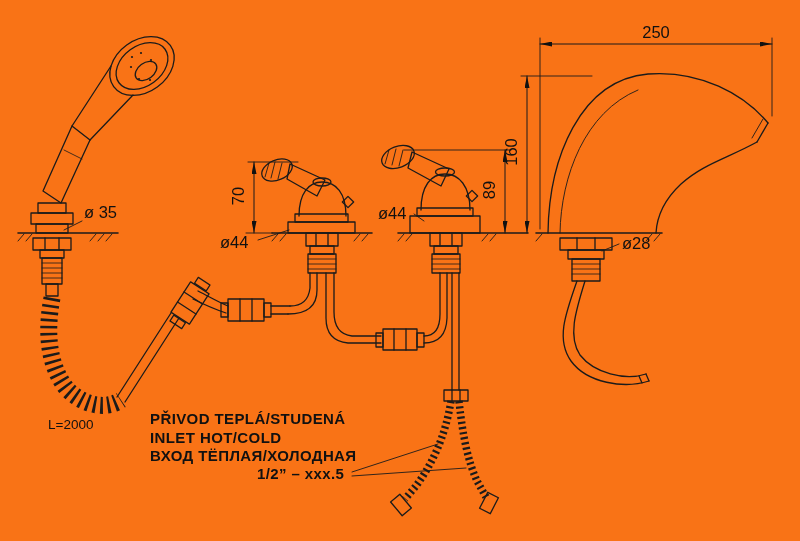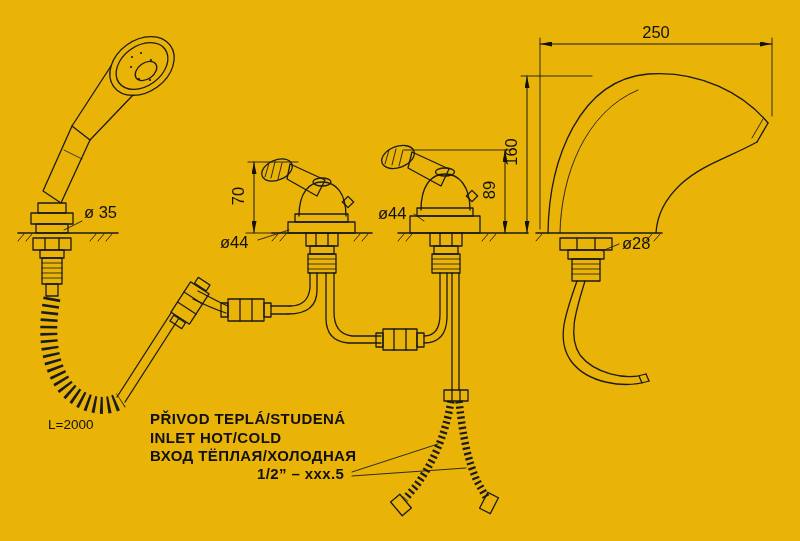--- a/index.html
+++ b/index.html
@@ -1,16 +1,16 @@
 <!DOCTYPE html>
 <html><head>
 <meta charset="utf-8">
 <style>
   html,body{margin:0;padding:0;background:#ffffff;}
-  .page{position:relative;width:800px;height:541px;background:#eab308;overflow:hidden;}
+  .page{position:relative;width:800px;height:541px;background:#f97316;overflow:hidden;}
   svg{display:block;}
   svg text{font-family:"Liberation Sans","DejaVu Sans",sans-serif;fill:#111;stroke:none;}
   .dim-text{font-size:16.5px;}
   .small-text{font-size:13.5px;}
   .note-text{font-size:15px;font-weight:bold;letter-spacing:.4px;}
 </style>
 </head>
 <body>
 
 <div class="page">

